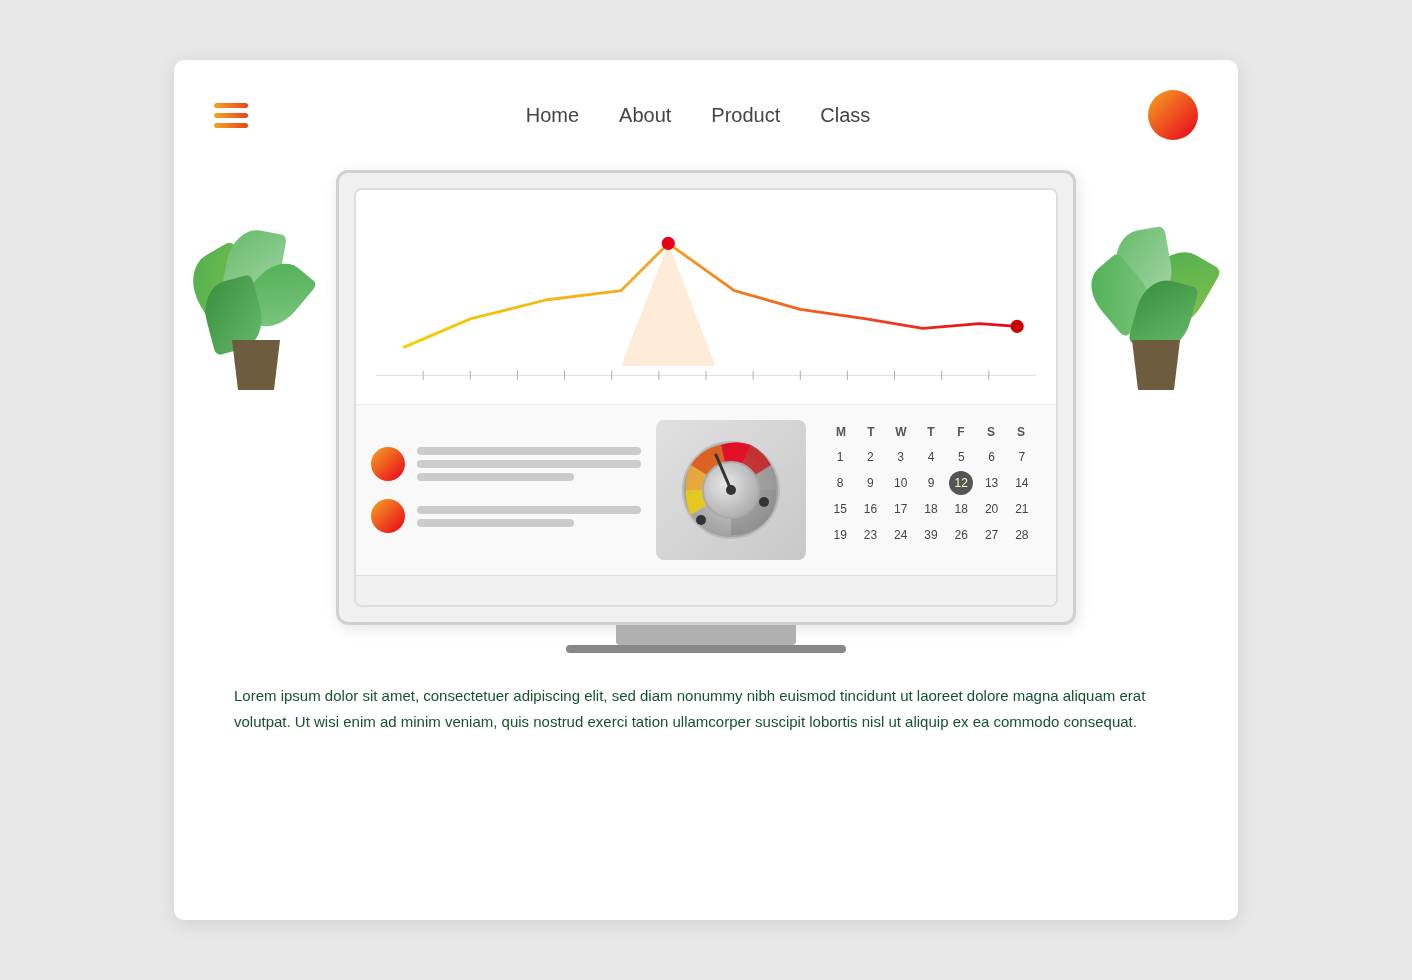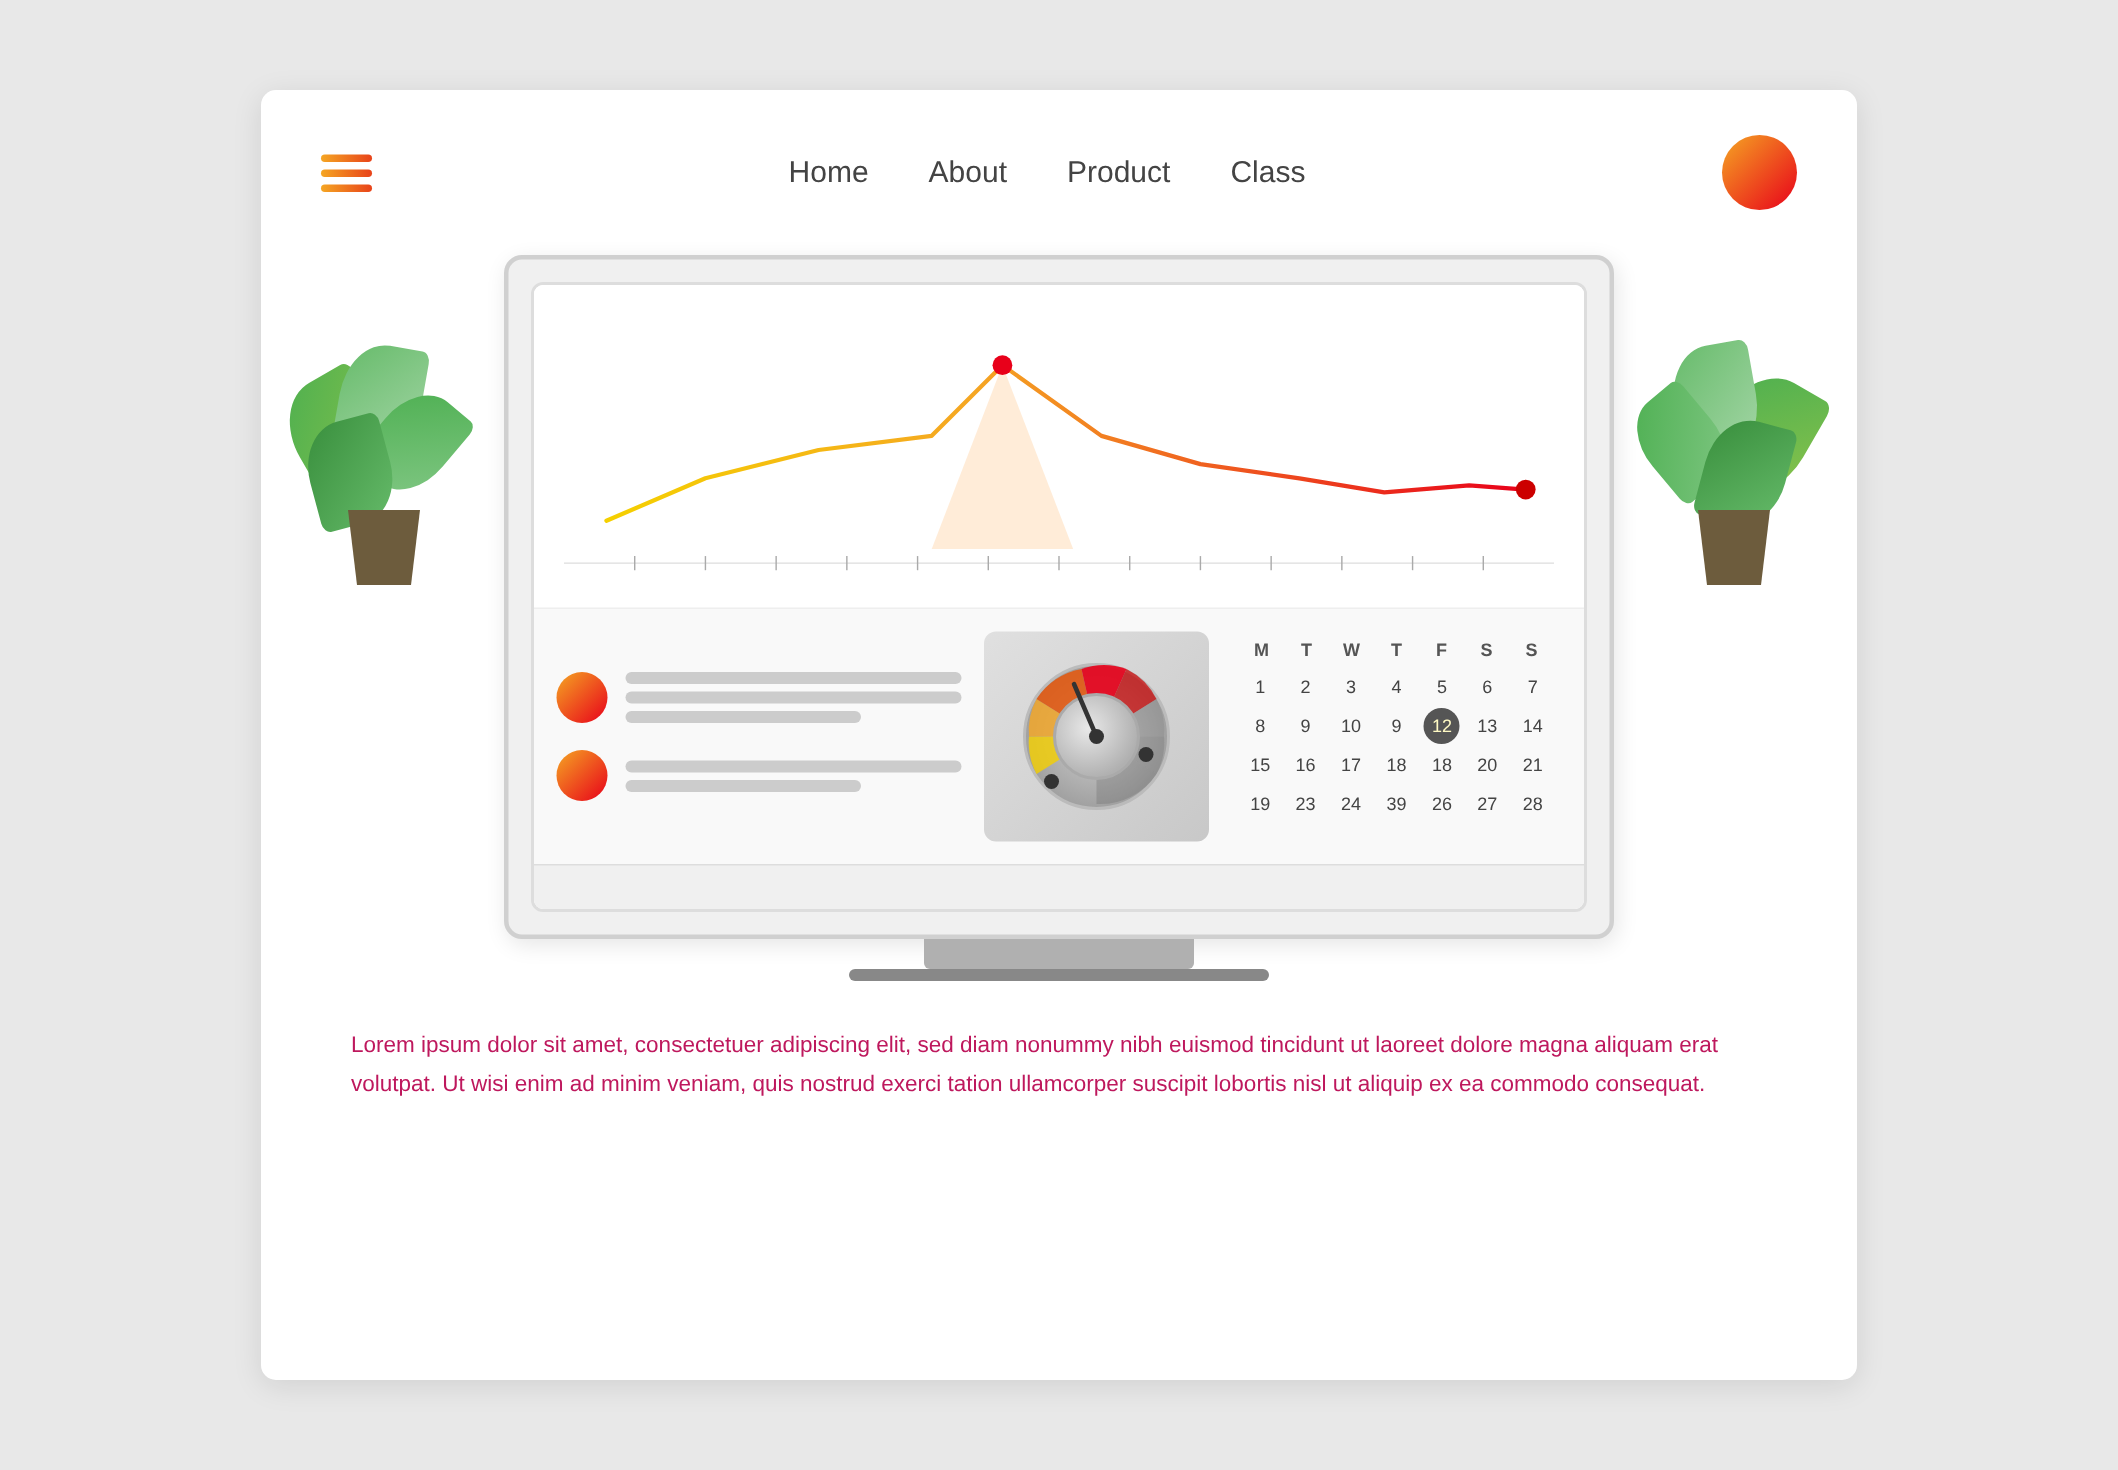--- a/index.html
+++ b/index.html
@@ -267,21 +267,21 @@
       height: 8px;
       background: #888;
       width: 280px;
       margin: 0 auto;
       border-radius: 4px;
     }
     
     .footer-text {
       font-size: 15px;
       line-height: 1.7;
-      color: #be185d;
+      color: #14532d;
       padding: 0 20px;
     }
   </style>
 </head>
 <body>
 
 <div class="card">
 
   <div class="header">
     <div class="hamburger">

